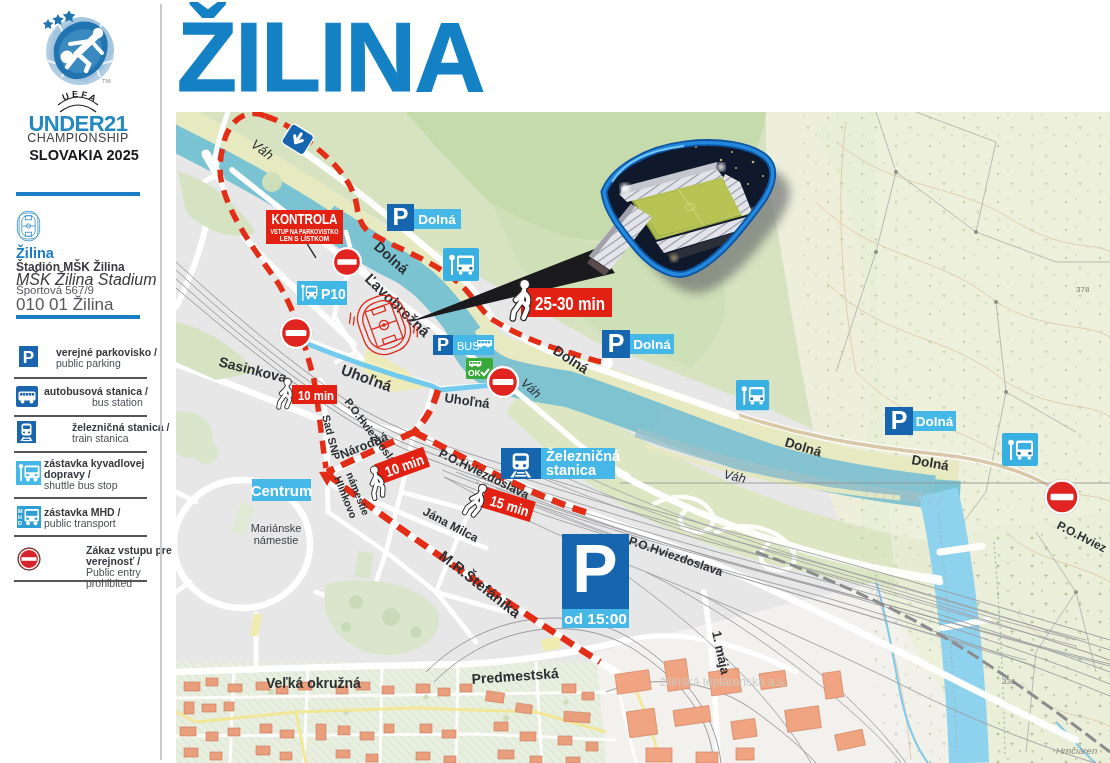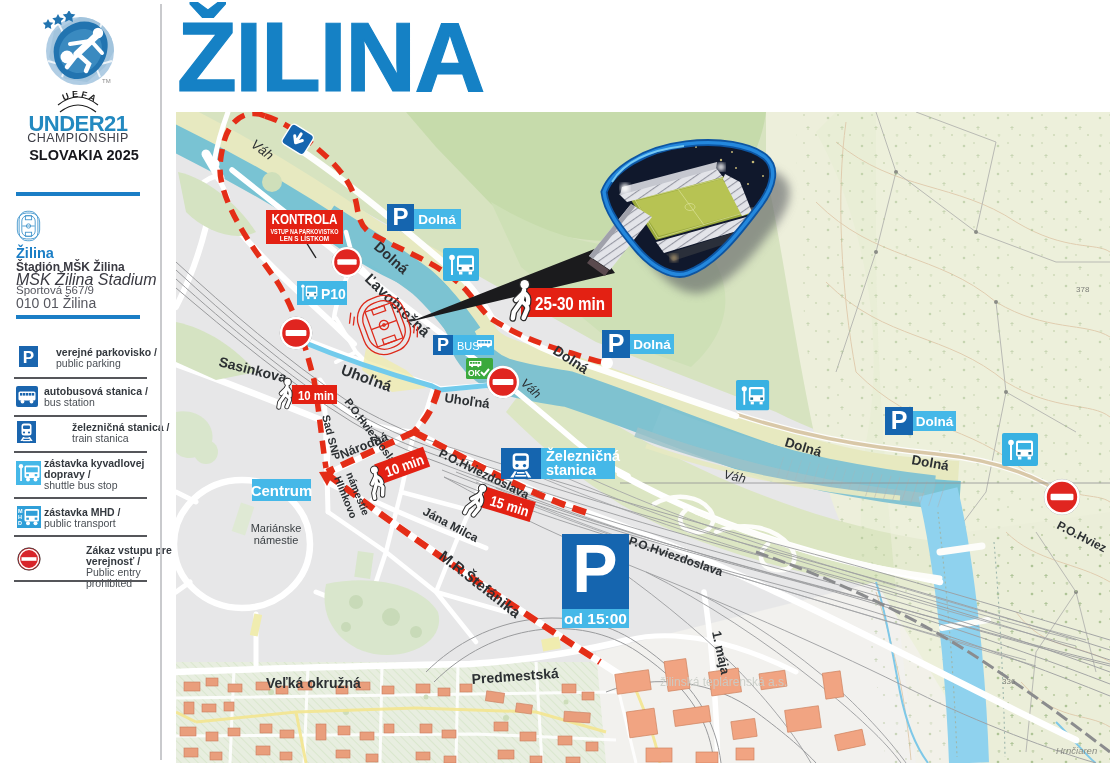--- a/index.html
+++ b/index.html
@@ -66,21 +66,21 @@
 </svg>
 
 <div class="abs" style="left:16px;top:245px;font-size:14.5px;font-weight:bold;color:#1a7ec6;">Žilina</div>
 
 <div class="abs" style="left:16px;top:260px;font-size:12px;font-weight:bold;color:#3a3a42;">Štadión MŠK Žilina</div>
 
 <div class="abs" style="left:16px;top:271px;font-size:16px;font-style:italic;color:#3a3a42;">MŠK Žilina Stadium</div>
 
 <div class="abs" style="left:16px;top:284px;font-size:11.5px;color:#55565e;">Športová 567/9</div>
 
-<div class="abs" style="left:16px;top:295px;font-size:14px;color:#55565e;">010 01 Žilina</div>
+<div class="abs" style="left:16px;top:295px;font-size:17px;color:#55565e;">010 01 Žilina</div>
 
 <div class="abs" style="left:16px;top:315px;width:124px;height:3.5px;background:#1a7ec6;"></div>
 
 <svg class="abs" style="left:19px;top:346px" width="19" height="21" viewBox="0 0 19 21">
       <rect width="19" height="21" fill="#1a65ae"></rect>
       <text x="9.5" y="16.5" text-anchor="middle" font-size="17" font-weight="bold" fill="#fff">P</text>
     </svg>
 
 <div class="abs" style="left:56px;top:347px;font-size:10.5px;font-weight:bold;color:#33383e;line-height:11px;">verejné parkovisko /<br><span style="font-weight:normal;color:#494e54;">public parking</span></div>
 
@@ -95,21 +95,21 @@
       </g>
       <g fill="#1a65ae">
         <rect x="4" y="7" width="2.4" height="2.6"></rect>
         <rect x="7" y="7" width="2.4" height="2.6"></rect>
         <rect x="10" y="7" width="2.4" height="2.6"></rect>
         <rect x="13" y="7" width="2.4" height="2.6"></rect>
         <rect x="16" y="7" width="2.2" height="2.6"></rect>
       </g>
     </svg>
 
-<div class="abs" style="left:44px;top:386px;font-size:10.5px;font-weight:bold;color:#33383e;line-height:11px;">autobusová stanica /<br><span style="font-weight:normal;color:#494e54;">bus station</span></div>
+<div class="abs" style="left:44px;top:386px;font-size:10.5px;font-weight:bold;color:#33383e;line-height:11px;">autobusová stanica /<br><span style="font-weight:normal;color:#494e54;margin-left:48px;">bus station</span></div>
 
 <div class="abs" style="left:14px;top:415px;width:133px;height:1.6px;background:#55565a;"></div>
 
 <svg class="abs" style="left:17px;top:421px" width="19" height="22" viewBox="0 0 19 22">
       <rect width="19" height="22" fill="#1a65ae"></rect>
       <g fill="#fff">
         <rect x="4.5" y="2.5" width="10" height="12" rx="2.5"></rect>
         <path d="M6 16 l-2.6 4 h2.2 l2 -4 z"></path>
         <path d="M13 16 l2.6 4 h-2.2 l-2 -4 z"></path>
         <rect x="7" y="16.6" width="5" height="1.2"></rect>

